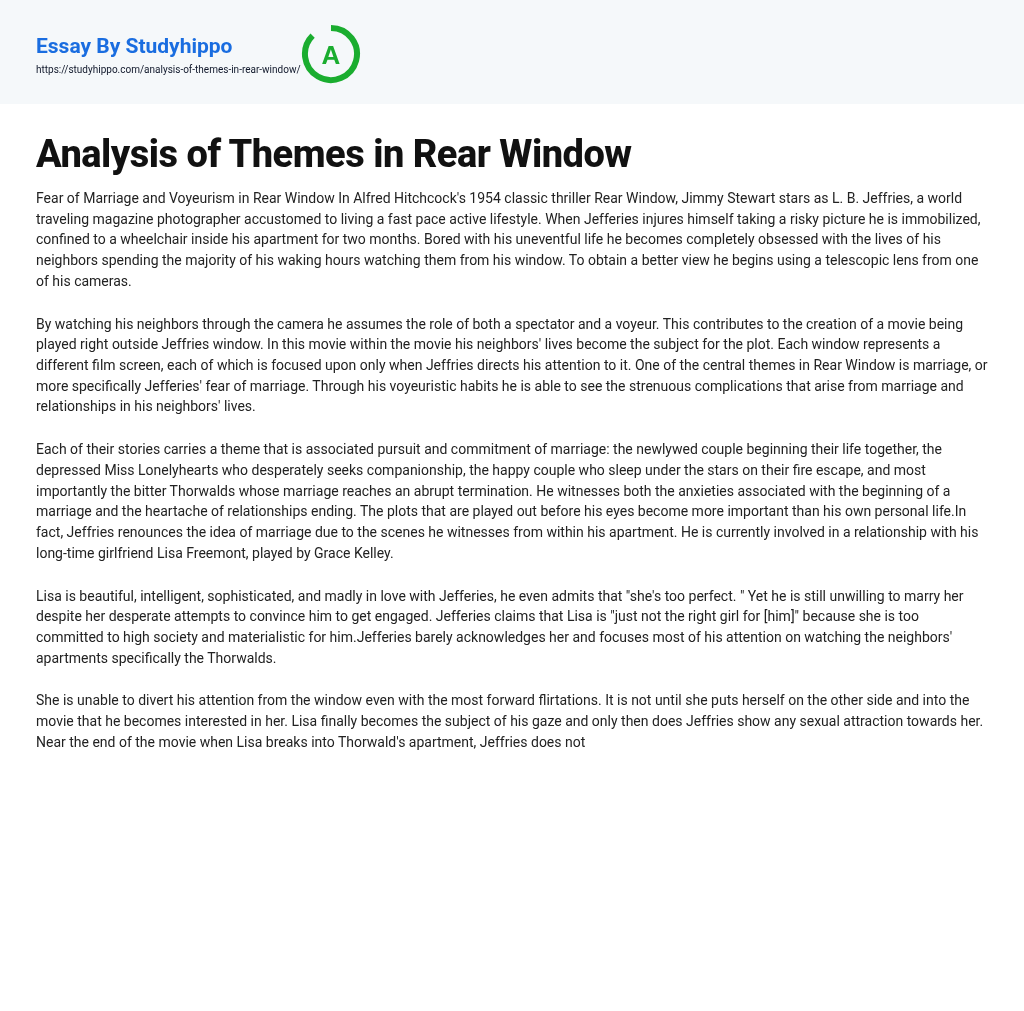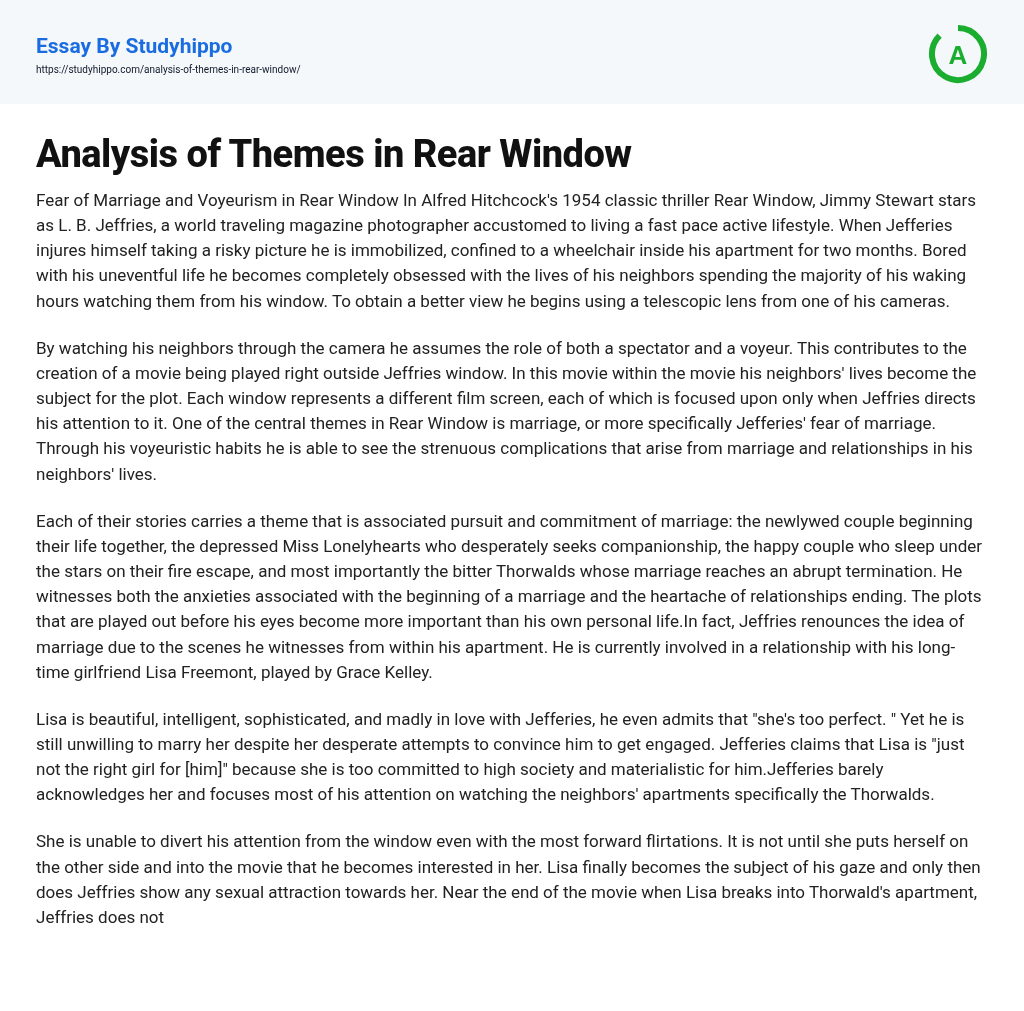--- a/index.html
+++ b/index.html
@@ -10,21 +10,21 @@
   body {
     font-family: -apple-system, BlinkMacSystemFont, "Segoe UI", Roboto, Helvetica, Arial, sans-serif;
     background: #ffffff;
     color: #1a1a1a;
     width: 1024px;
   }
   .header-bar {
     background: #f5f8fa;
     padding: 24px 36px 20px 36px;
     display: flex;
-    justify-content: space-between;
+    justify-content: flex-start;
     align-items: center;
   }
   .header-left {
     display: flex;
     flex-direction: column;
     gap: 6px;
   }
   .site-title {
     color: #1a6de0;
     font-size: 21px;
@@ -51,21 +51,21 @@
     padding: 28px 36px 36px 36px;
   }
   .essay-title {
     font-size: 38px;
     font-weight: 800;
     color: #111;
     margin-bottom: 12px;
     letter-spacing: -0.5px;
   }
   .essay-body p {
-    font-size: 17px;
+    font-size: 14px;
     line-height: 1.48;
     color: #222;
     margin-bottom: 22px;
     font-weight: 400;
   }
 </style>
 </head>
 <body>
 
 <div class="header-bar">

